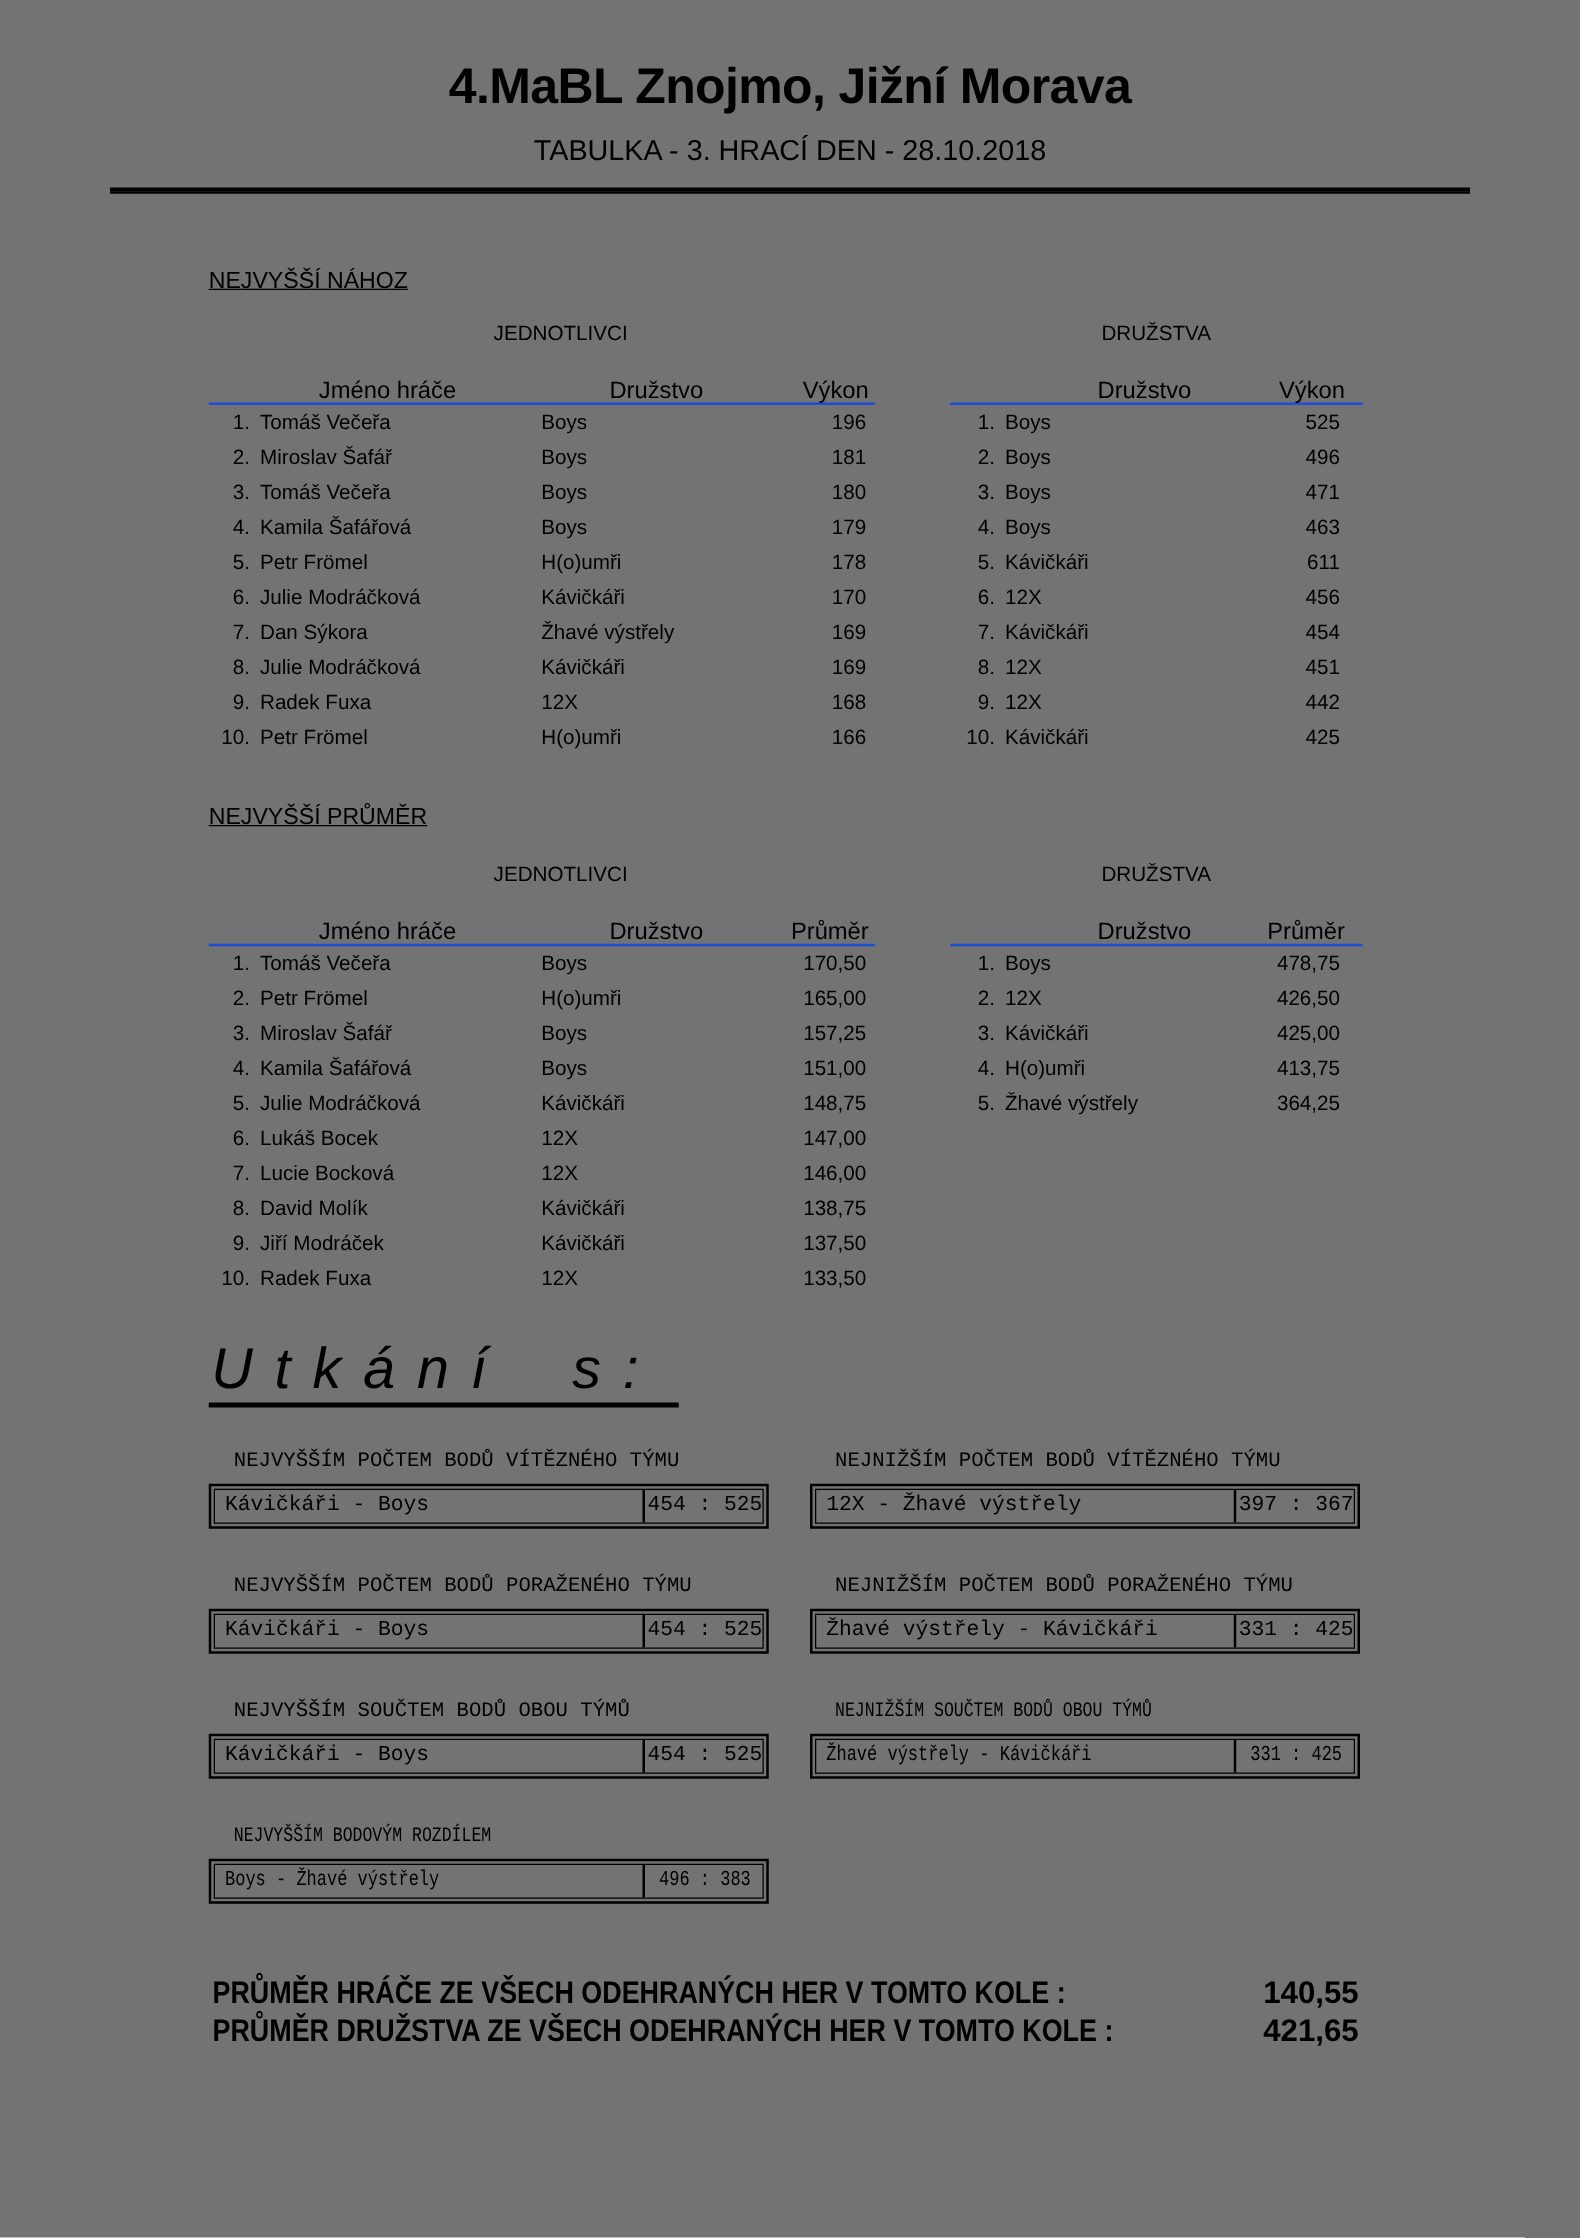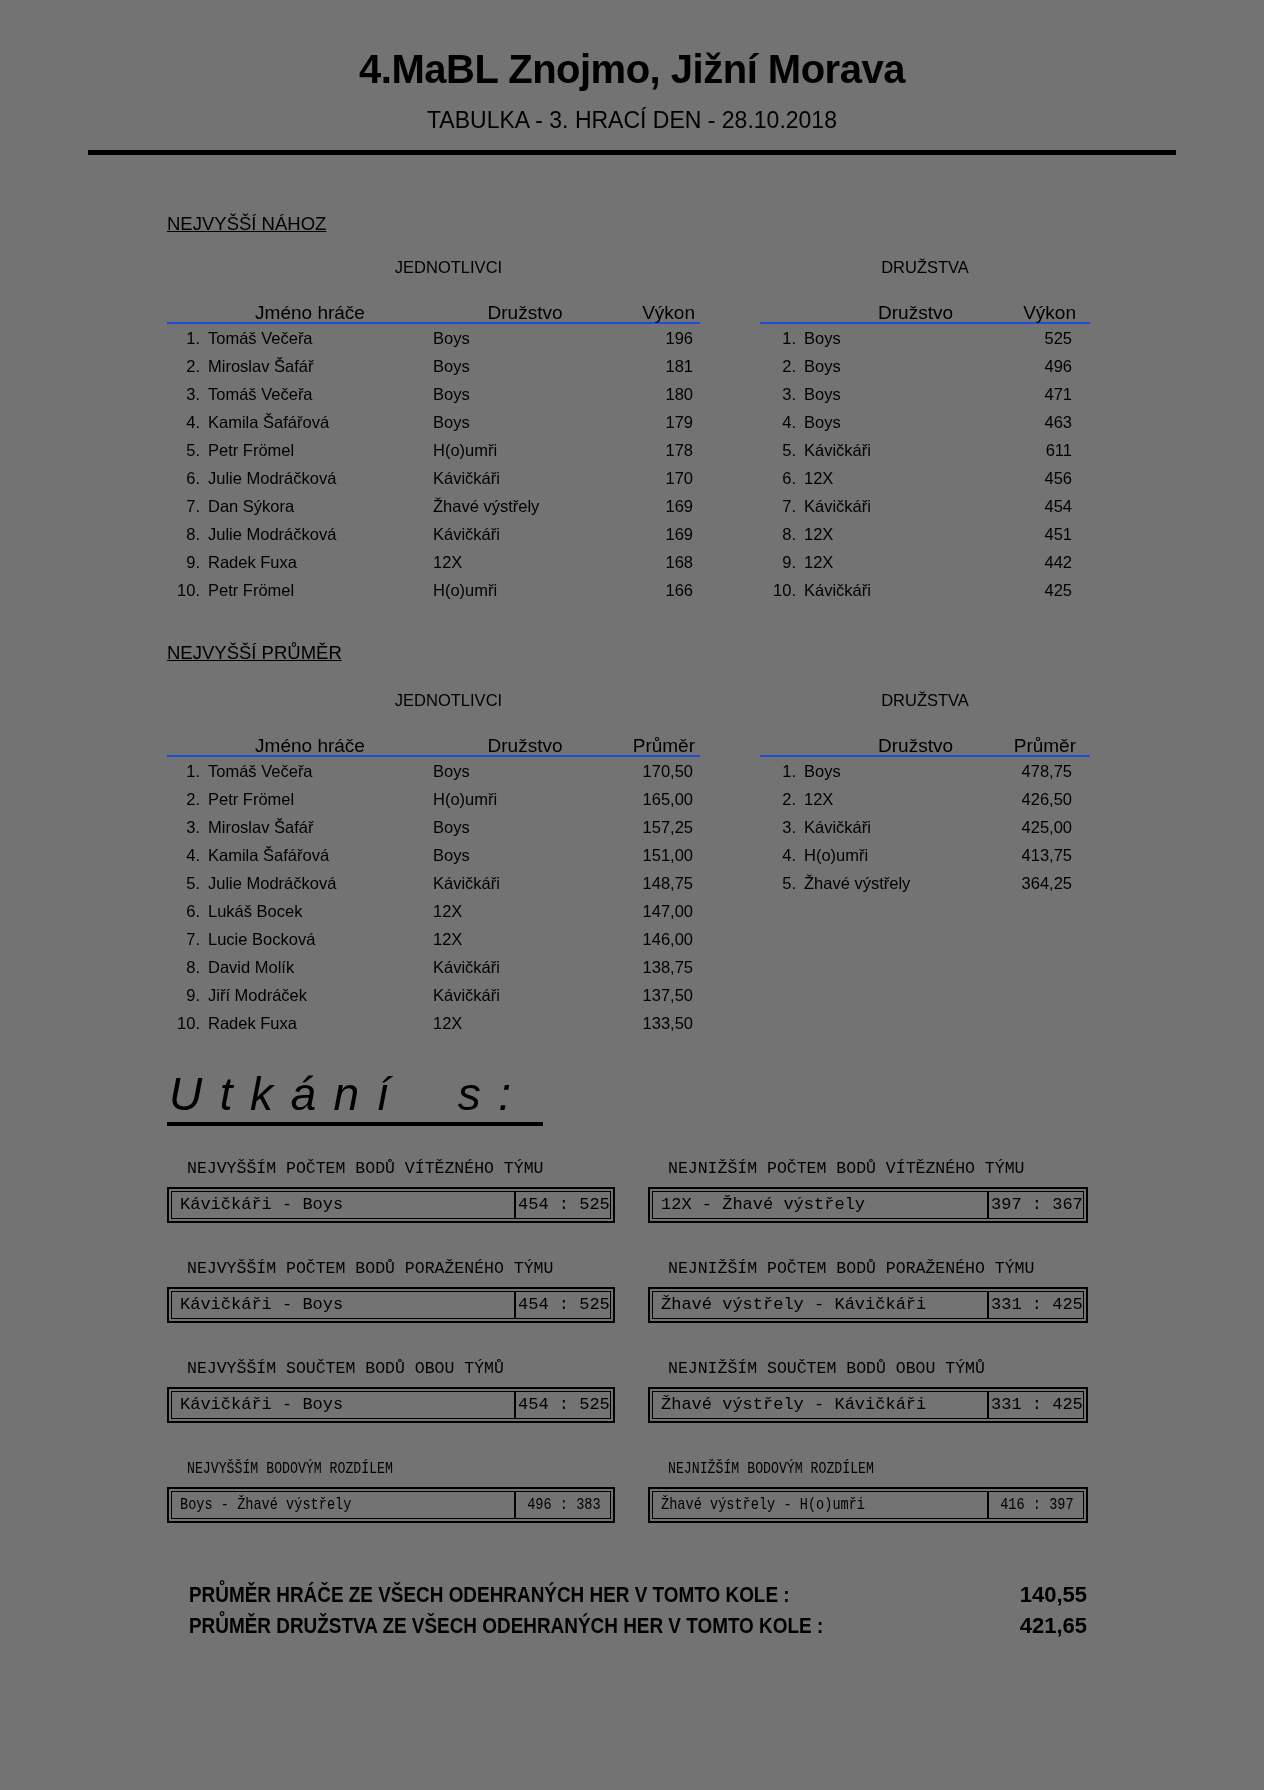--- a/index.html
+++ b/index.html
@@ -70,21 +70,21 @@
   .match-label { margin: 0 0 8px 20px; font-size: 16.5px; line-height: 20px; white-space: nowrap; }
   .match-box { border: 2px solid #000; padding: 2px; }
   .match-inner { border: 1px solid #000; display: flex; align-items: stretch; }
   .match-teams { flex: 1; padding: 3px 4px 3px 8px; font-size: 17px; line-height: 20px; white-space: nowrap; overflow: hidden; }
   .match-score { width: 96px; border-left: 2px solid #000; text-align: center; padding: 3px 2px; font-size: 17px; line-height: 20px; white-space: nowrap; }
   .txt { display: inline-block; transform-origin: left center; white-space: nowrap; }
   .match-score .txt { transform-origin: center center; }
   .matches-grid > .match-cell:nth-last-child(-n+2) .txt { transform: scaleX(0.8); }
 
   .footer { margin: 56px 0 0 170px; width: 917px; }
-  .footer-line { display: flex; justify-content: space-between; align-items: flex-end; font-weight: bold; font-size: 22px; line-height: 31px; white-space: nowrap; margin-left: 19px; }
+  .footer-line { display: flex; justify-content: space-between; align-items: flex-end; font-weight: bold; font-size: 25px; line-height: 31px; white-space: nowrap; }
   .f-label { display: inline-block; transform: scaleX(0.86); transform-origin: left center; }
   .f-value { display: inline-block; }
 </style>
 </head>
 <body>
 
 <div class="page">
 
   <div class="title">4.MaBL Znojmo, Jižní Morava</div>
   <div class="subtitle">TABULKA - 3. HRACÍ DEN - 28.10.2018</div>
@@ -437,29 +437,20 @@
       <div class="match-cell">
         <div class="match-label"><span class="txt">NEJVYŠŠÍM BODOVÝM ROZDÍLEM</span></div>
         <div class="match-box">
           <div class="match-inner">
             <div class="match-teams"><span class="txt">Boys - Žhavé výstřely</span></div>
             <div class="match-score"><span class="txt">496 : 383</span></div>
           </div>
         </div>
       </div>
 
-      <div class="match-cell">
-        <div class="match-label"><span class="txt">NEJNIŽŠÍM BODOVÝM ROZDÍLEM</span></div>
-        <div class="match-box">
-          <div class="match-inner">
-            <div class="match-teams"><span class="txt">Žhavé výstřely - H(o)umři</span></div>
-            <div class="match-score"><span class="txt">416 : 397</span></div>
-          </div>
-        </div>
-      </div>
     </div>
 
   <div class="footer">
 
       <div class="footer-line">
         <span class="f-label">PRŮMĚR HRÁČE ZE VŠECH ODEHRANÝCH HER V TOMTO KOLE :</span>
         <span class="f-value">140,55</span>
       </div>
 
       <div class="footer-line">

